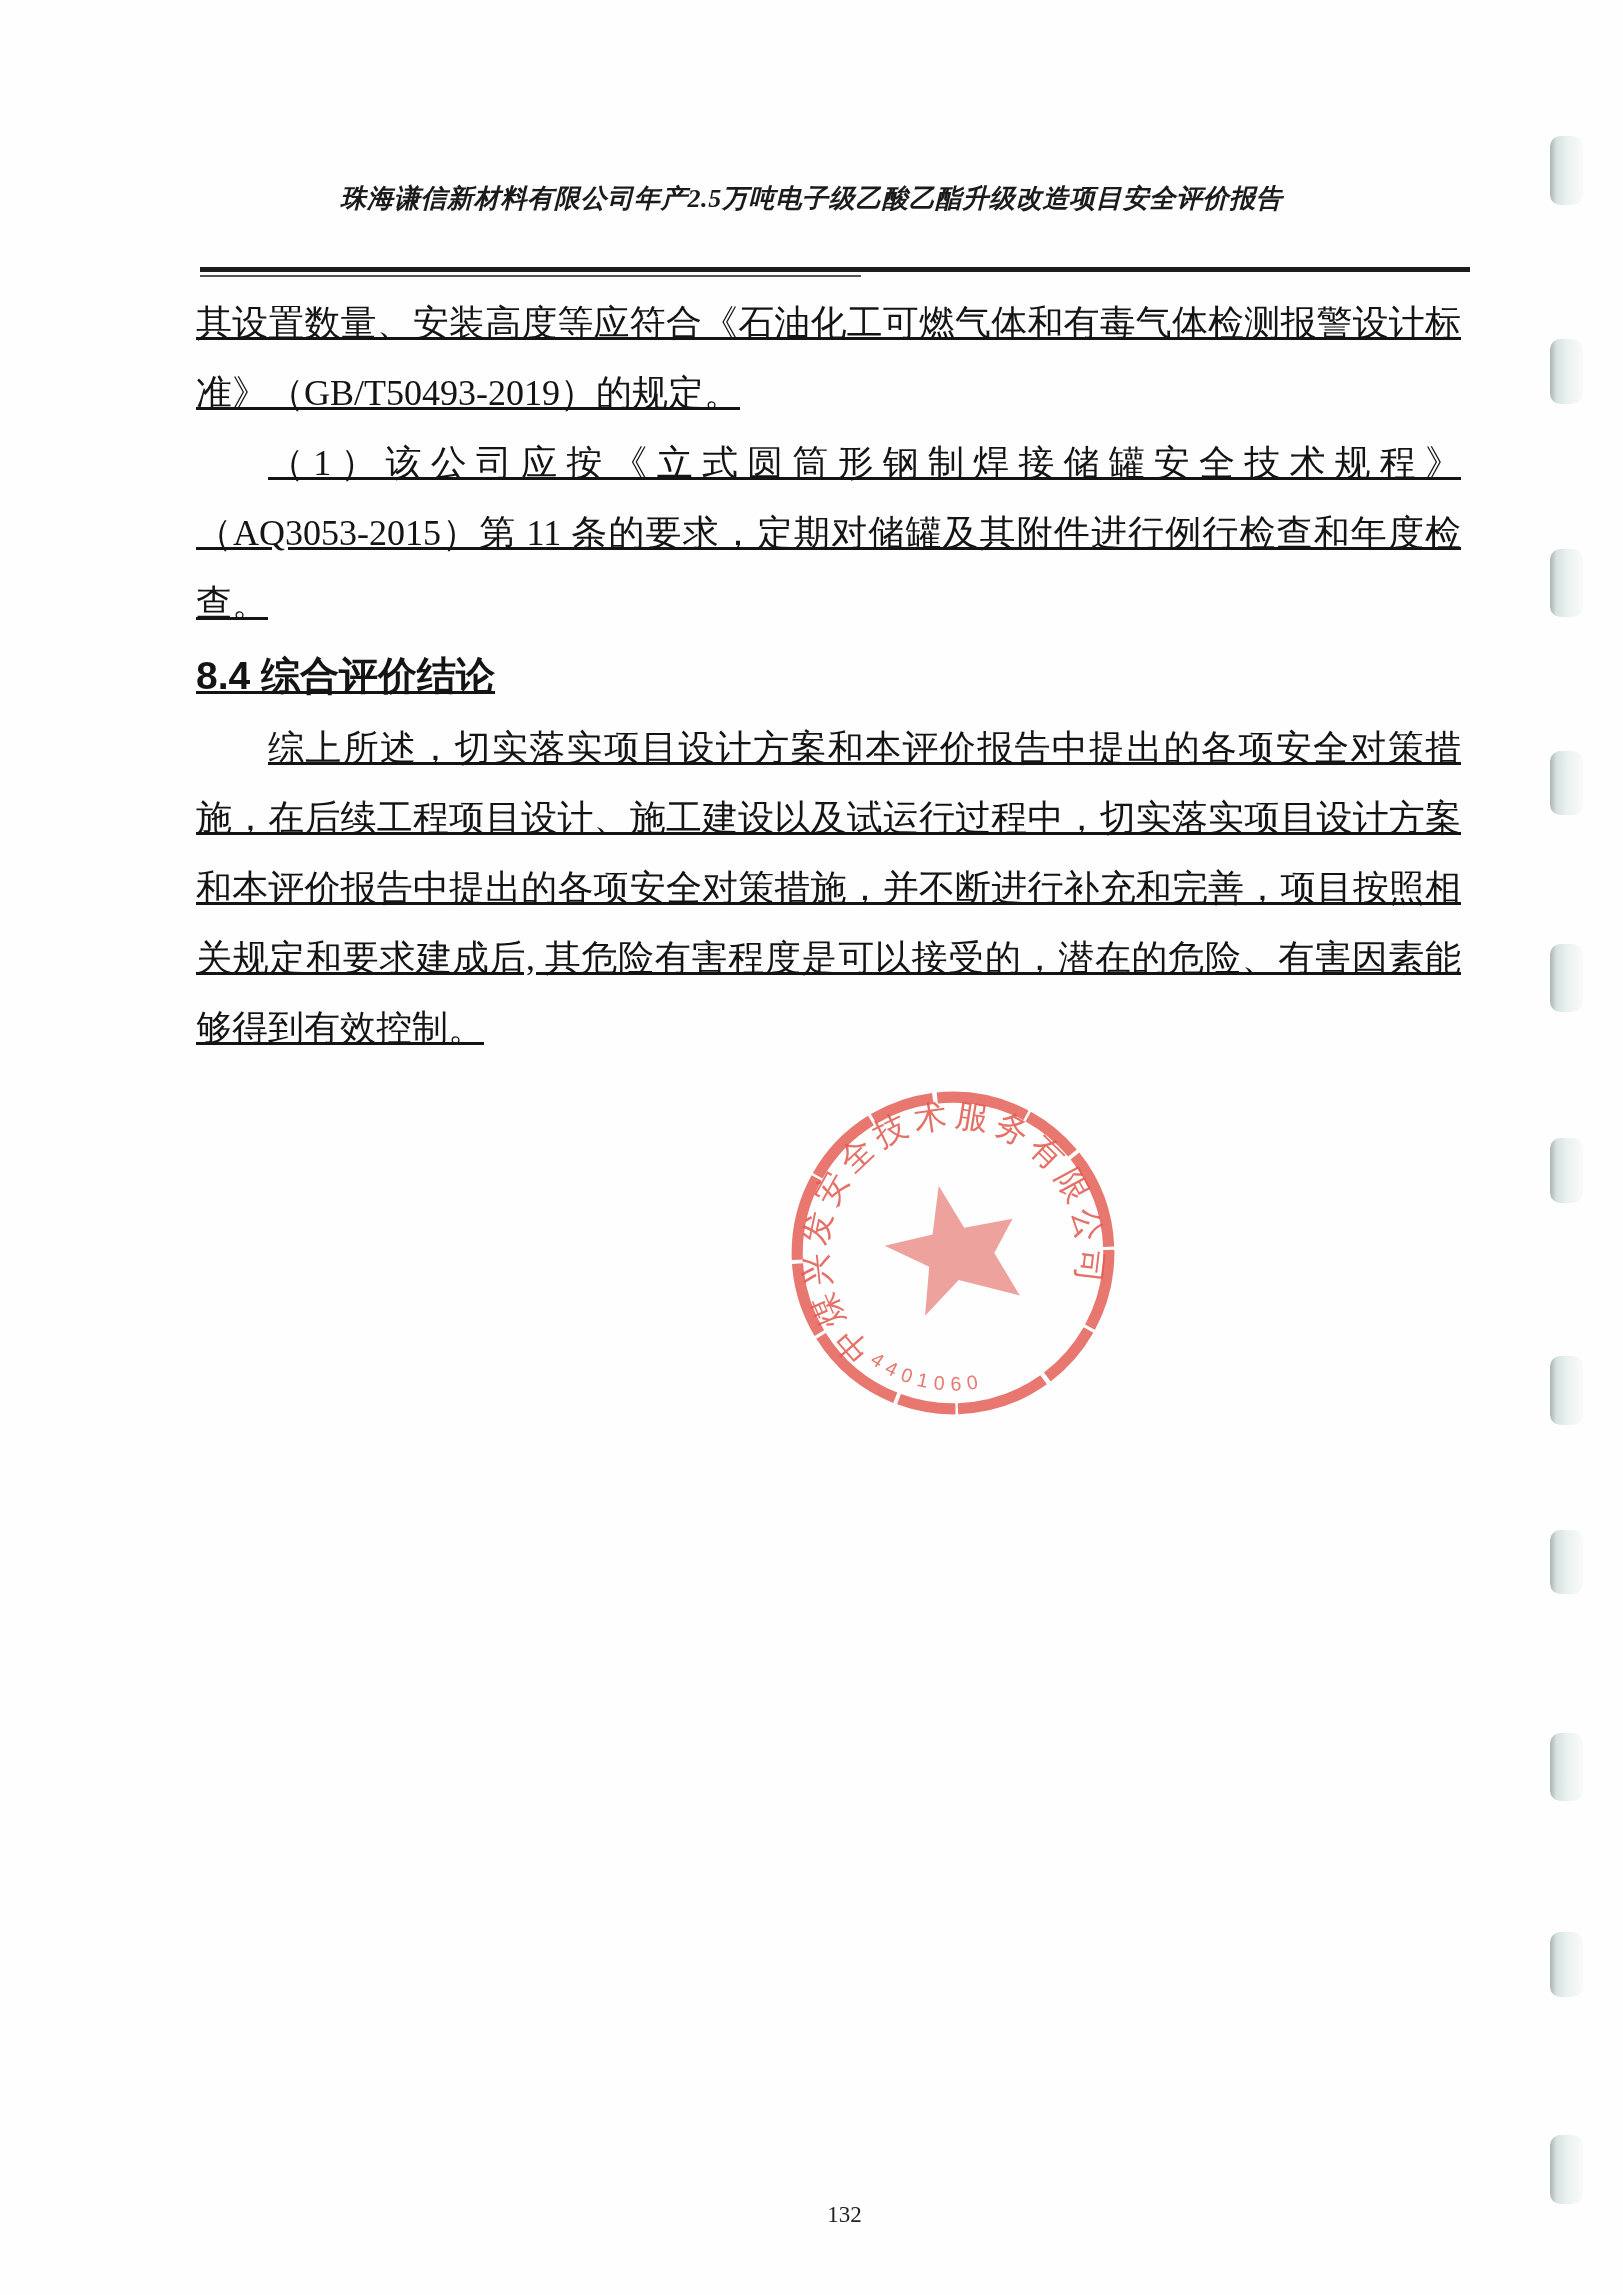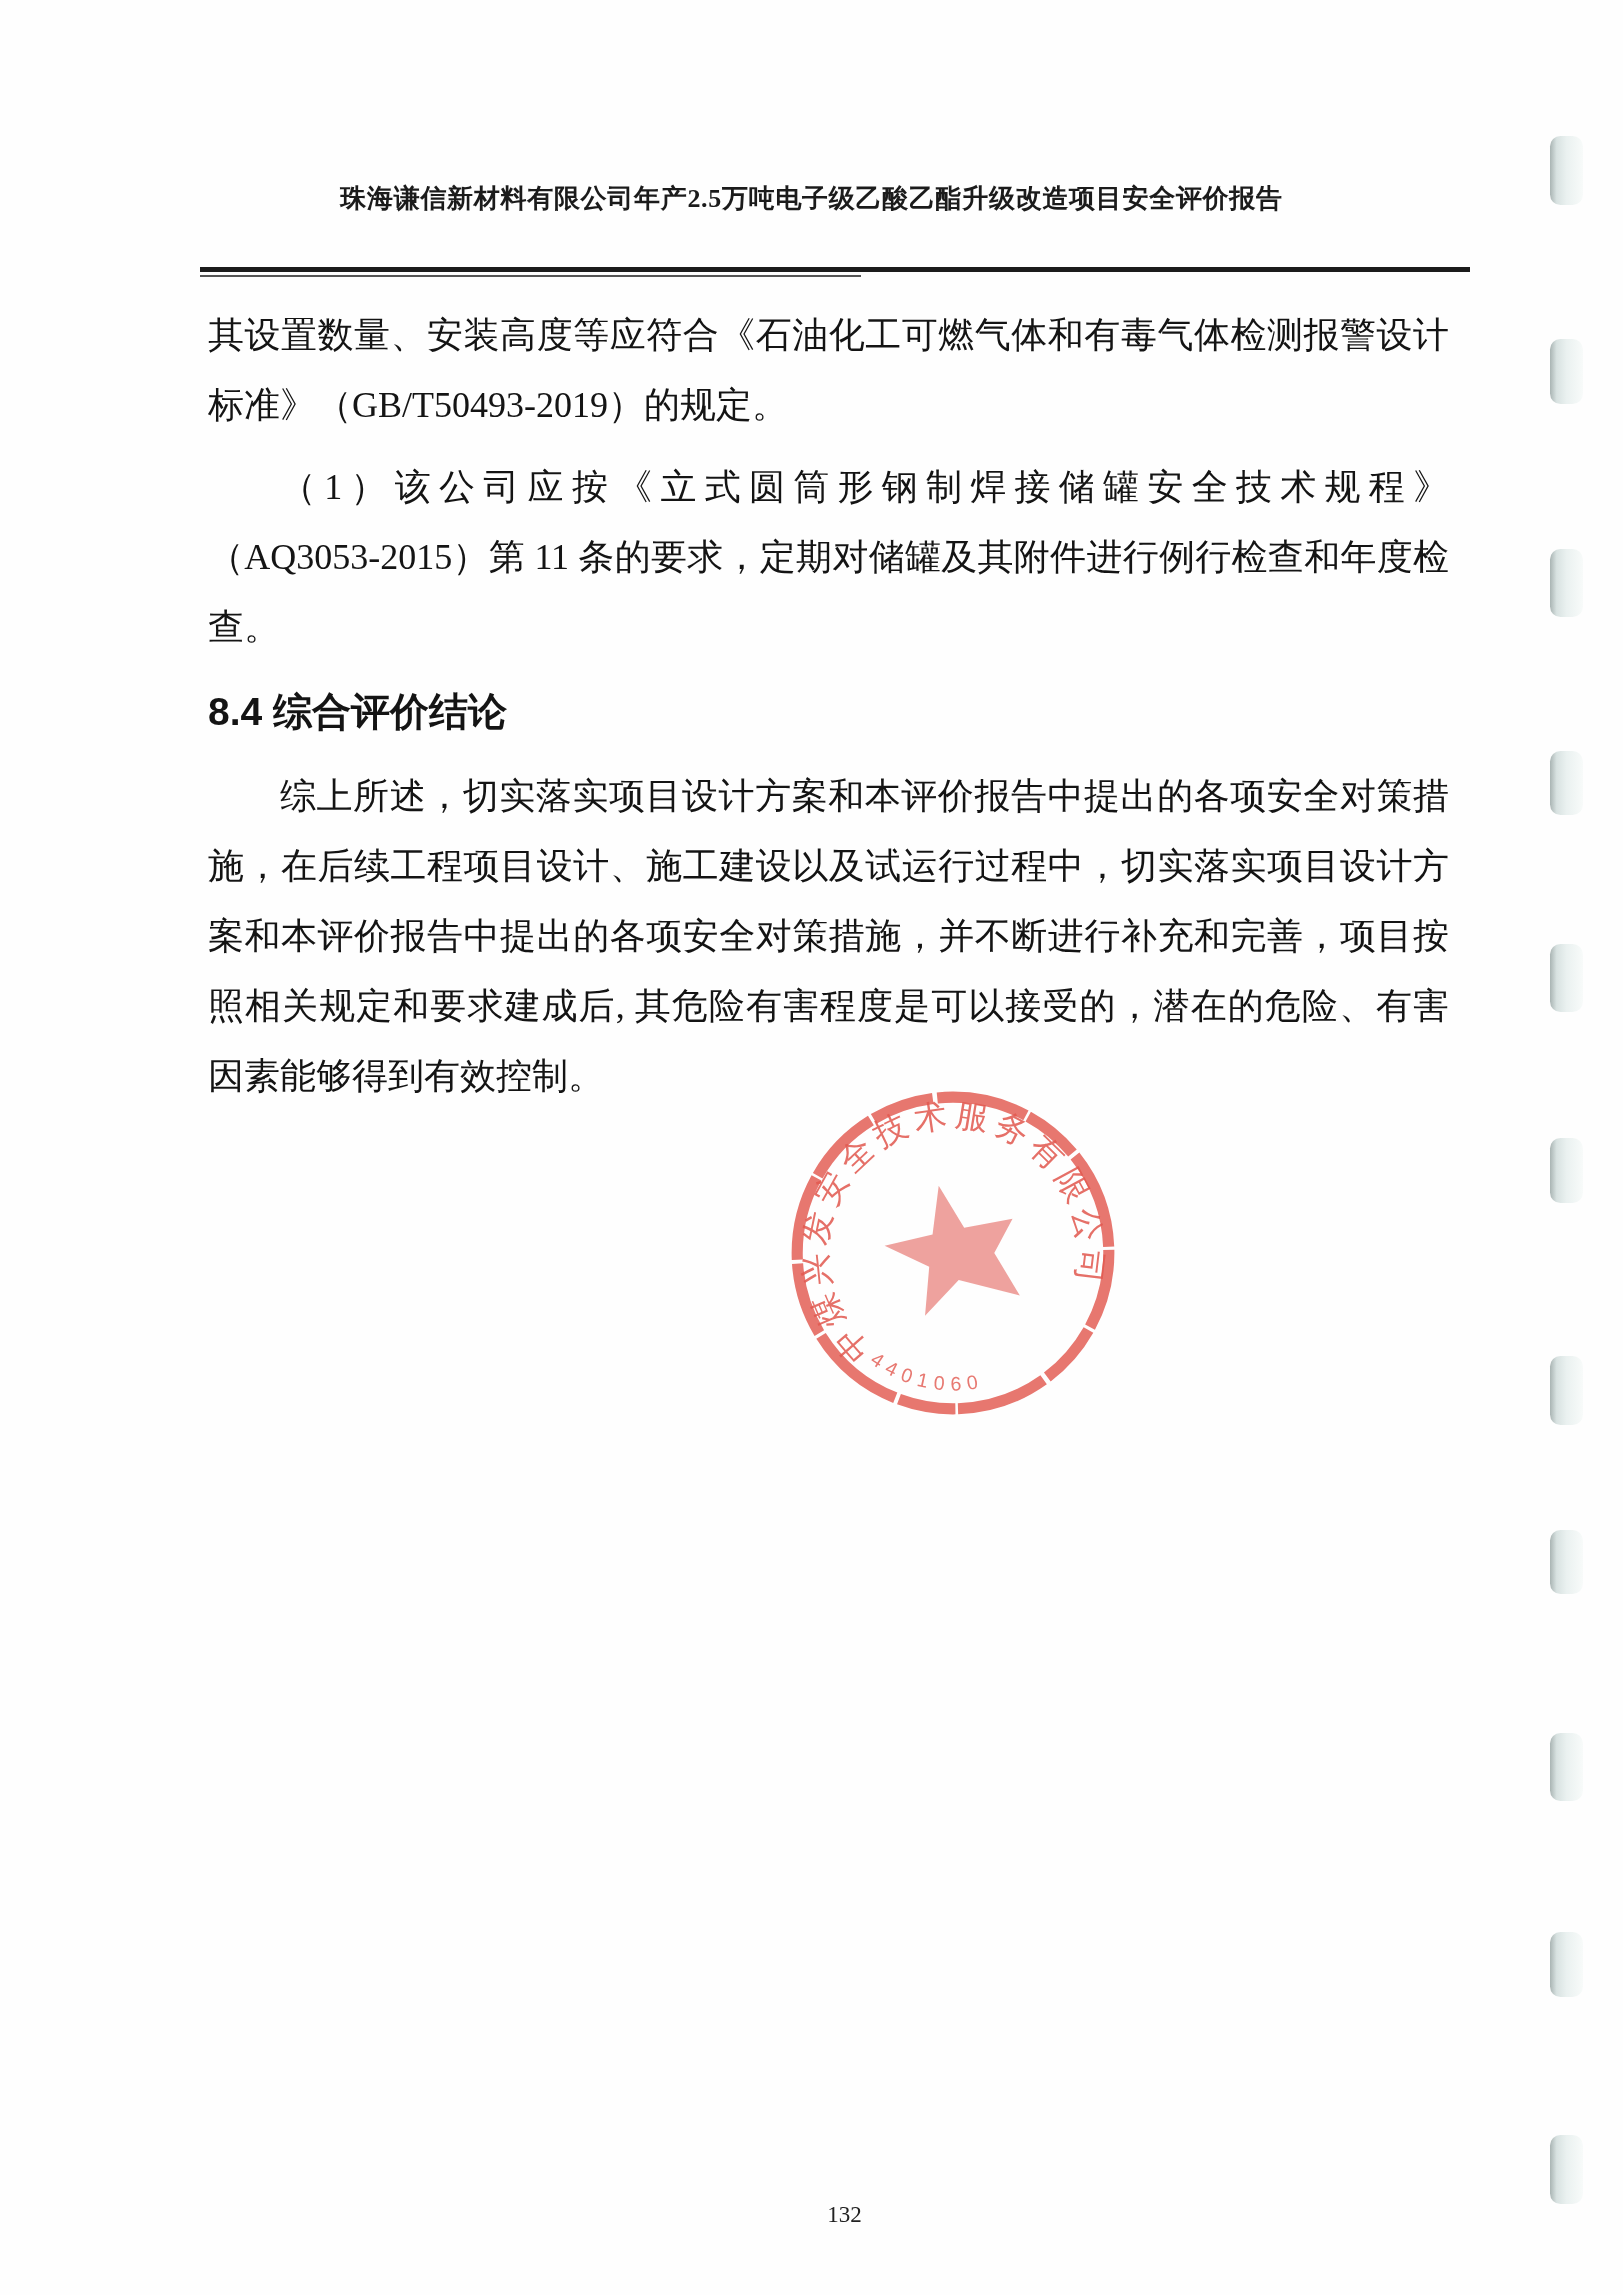--- a/index.html
+++ b/index.html
@@ -10,35 +10,36 @@
     background:#fefefe;
     overflow:hidden;
     font-family:"Liberation Serif","DejaVu Serif",serif;
     color:#141414;
   }
   .header-title {
     position:absolute; top:181px; left:0; width:100%;
     text-align:center;
     font-size:26px; font-weight:bold; letter-spacing:0.7px;
     color:#1b1b1b;
+    font-style:italic;
   }
   .header-rule {
     position:absolute; left:200px; top:267px;
     width:1270px; height:4.6px; background:#1c1c1c;
   }
   .header-rule-shadow {
     position:absolute; left:200px; top:275px;
     width:661px; height:2px; background:#555;
   }
   .body-col {
     position:absolute; left:196px; top:288px; width:1265px;
     font-size:36px; line-height:70px;
     text-align:justify;
   }
-  .body-col p { margin:12px; padding:0; }
+  .body-col p { margin:0; padding:0;text-decoration:underline; }
   .indent { text-indent:72px; }
   .stretch-line { display:block; text-align:justify; text-align-last:justify; text-indent:72px; }
   .section-heading {
     font-weight:bold; font-size:39px;
     font-family:"Liberation Sans","DejaVu Sans",sans-serif;
     line-height:75px; margin:1.3px 0 2.6px 0;
     text-indent:0;
   }
   .bold-para { font-weight:bold; }
   .page-number {

